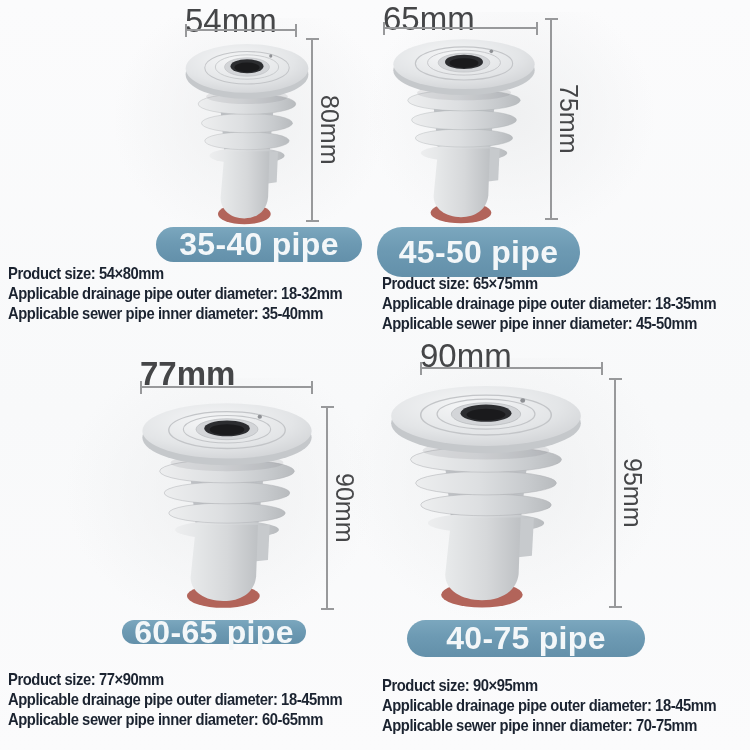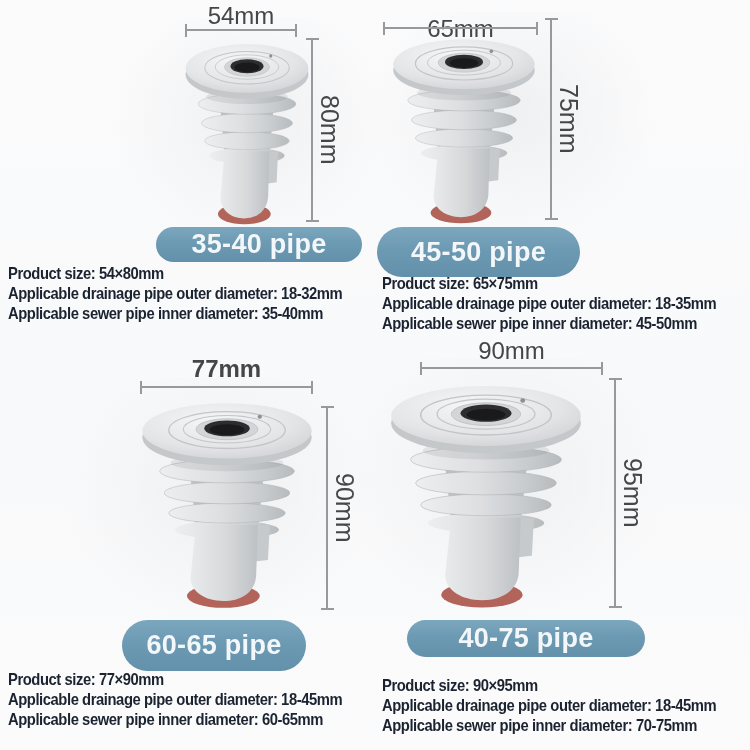--- a/index.html
+++ b/index.html
@@ -3,68 +3,68 @@
 <meta charset="utf-8">
 <style>
   html,body{margin:0;padding:0;background:#ffffff;}
   .stage{
     position:relative;width:750px;height:750px;overflow:hidden;
     background:linear-gradient(180deg,#fbfbfc 0%,#f8f9fa 55%,#fbfbfc 100%);
     font-family:"Liberation Sans", sans-serif;
   }
   .photo-bg{position:absolute;background:radial-gradient(ellipse at 50% 45%, #eff0f1 0%, rgba(250,250,251,0) 72%);}
   .product{position:absolute;}
-  .dim-h-label{position:absolute;font-size:24px;font-weight:400;color:#454648;text-align:center;}
+  .dim-h-label{position:absolute;font-size:33px;font-weight:400;color:#454648;text-align:left;}
   .dim-h-line{position:absolute;border-top:2px solid #98999b;}
   .dim-h-line::before,.dim-h-line::after{content:'';position:absolute;width:2px;height:13px;background:#98999b;top:-7px;}
   .dim-h-line::before{left:0;}
   .dim-h-line::after{right:0;}
   .dim-v-line{position:absolute;border-left:2px solid #98999b;}
   .dim-v-line::before,.dim-v-line::after{content:'';position:absolute;width:13px;height:2px;background:#98999b;left:-7px;}
   .dim-v-line::before{top:0;}
   .dim-v-line::after{bottom:0;}
   .dim-v-label{position:absolute;writing-mode:vertical-rl;text-align:center;font-size:25px;font-weight:400;color:#454648;}
   .pill{
     position:absolute;border-radius:999px;
     background:linear-gradient(180deg,#7ba7be 0%,#6d9ab3 45%,#6390aa 100%);
-    color:#f3f7f9;font-weight:800;font-size:27px;letter-spacing:0.3px;
+    color:#f3f7f9;font-weight:800;font-size:32px;letter-spacing:0.3px;
     display:flex;align-items:center;justify-content:center;
   }
   .specs{
     position:absolute;color:#1b2330;font-weight:700;font-size:17px;line-height:20px;
     letter-spacing:-0.5px;white-space:nowrap;transform:scaleX(0.87);transform-origin:left top;
   }
   .specs p{margin:0;padding:0;}
 
   
   .q1 .photo-bg{left:115px;top:18px;width:270px;height:225px;}
   .q1 .dim-h-label{left:185px;top:2px;width:112px;}
   .q1 .dim-h-line{left:185px;top:29px;width:112px;}
   .q1 .product{left:181px;top:36px;width:132px;height:192px;}
   .q1 .dim-v-line{left:311px;top:38px;height:184px;}
   .q1 .dim-v-label{left:315px;top:38px;height:184px;}
   .q1 .pill{left:156px;top:227px;width:206px;height:35px;}
   .q1 .specs{left:8px;top:264px;}
 
   .q2 .photo-bg{left:368px;top:12px;width:285px;height:228px;}
-  .q2 .dim-h-label{left:383px;top:0px;width:155px;margin-top:15px;}
+  .q2 .dim-h-label{left:383px;top:0px;width:155px;}
   .q2 .dim-h-line{left:383px;top:27px;width:155px;}
   .q2 .product{left:388px;top:31px;width:152px;height:196px;}
   .q2 .dim-v-line{left:550px;top:18px;height:202px;}
   .q2 .dim-v-label{left:554px;top:18px;height:202px;}
   .q2 .pill{left:377px;top:227px;width:203px;height:50px;}
   .q2 .specs{left:382px;top:274px;}
 
   .q3 .photo-bg{left:68px;top:378px;width:305px;height:248px;}
   .q3 .dim-h-label{left:140px;top:355px;width:173px;font-weight:bold;}
   .q3 .dim-h-line{left:140px;top:386px;width:173px;}
   .q3 .product{left:136px;top:394px;width:182px;height:218px;}
   .q3 .dim-v-line{left:326px;top:406px;height:204px;}
   .q3 .dim-v-label{left:330px;top:406px;height:204px;}
-  .q3 .pill{left:122px;top:620px;width:184px;height:51px;}
+  .q3 .pill{left:122px;top:620px;width:184px;height:24px;}
   .q3 .specs{left:8px;top:670px;}
 
   .q4 .photo-bg{left:348px;top:358px;width:315px;height:262px;}
   .q4 .dim-h-label{left:420px;top:337px;width:183px;}
   .q4 .dim-h-line{left:420px;top:367px;width:183px;}
   .q4 .product{left:384px;top:376px;width:204px;height:236px;}
   .q4 .dim-v-line{left:614px;top:378px;height:230px;}
   .q4 .dim-v-label{left:618px;top:378px;height:230px;}
   .q4 .pill{left:407px;top:620px;width:238px;height:37px;}
   .q4 .specs{left:382px;top:676px;}

